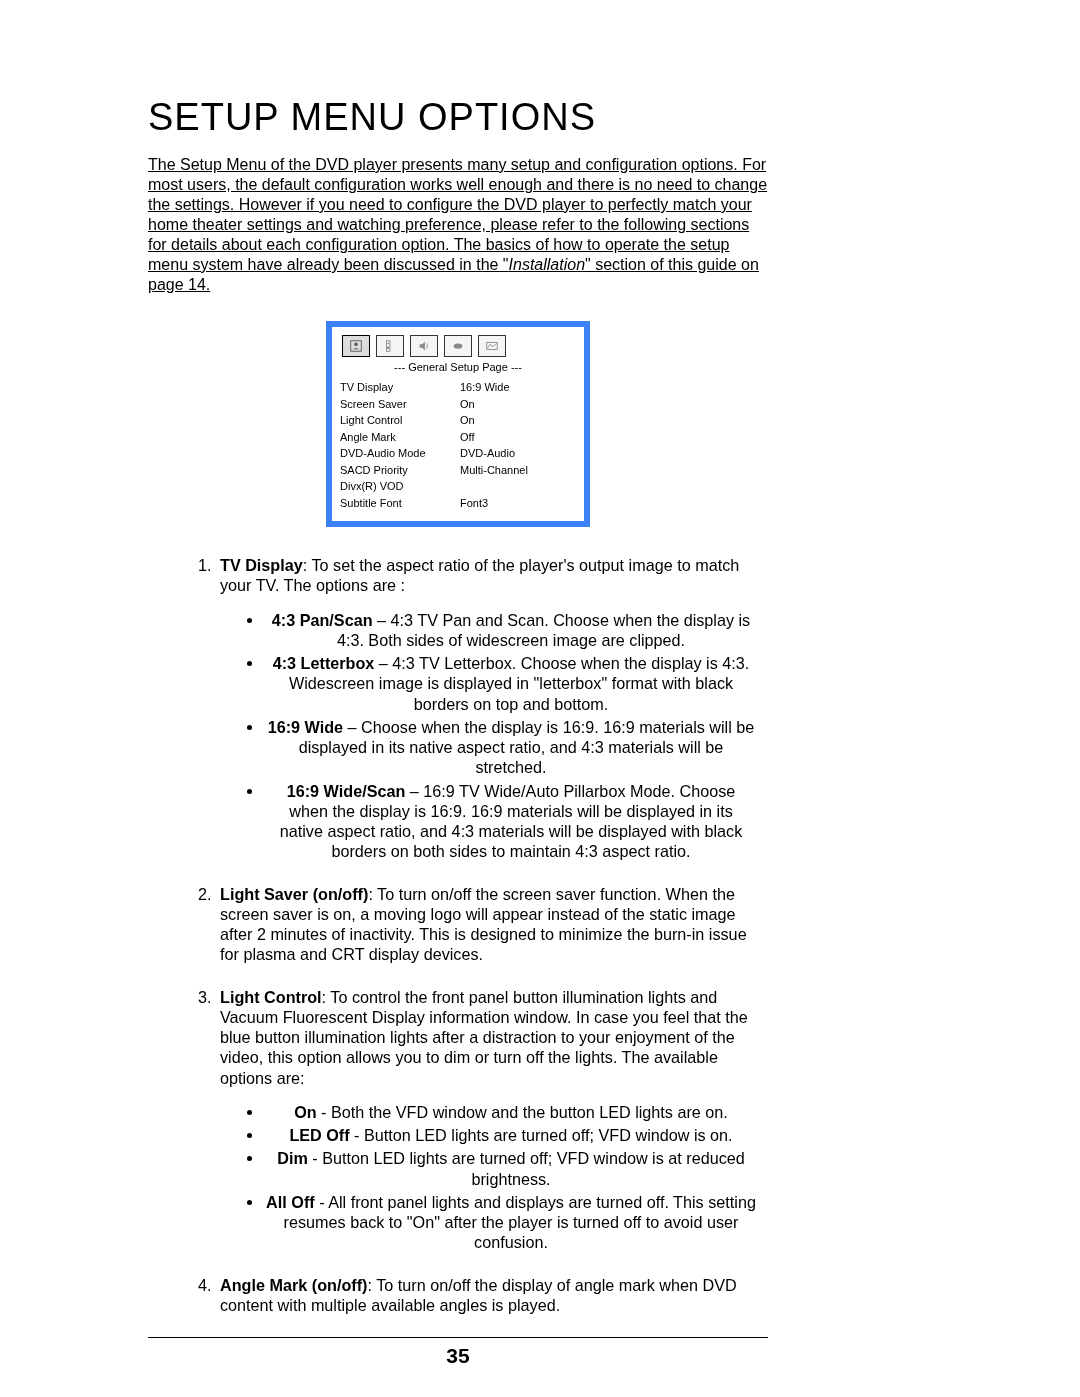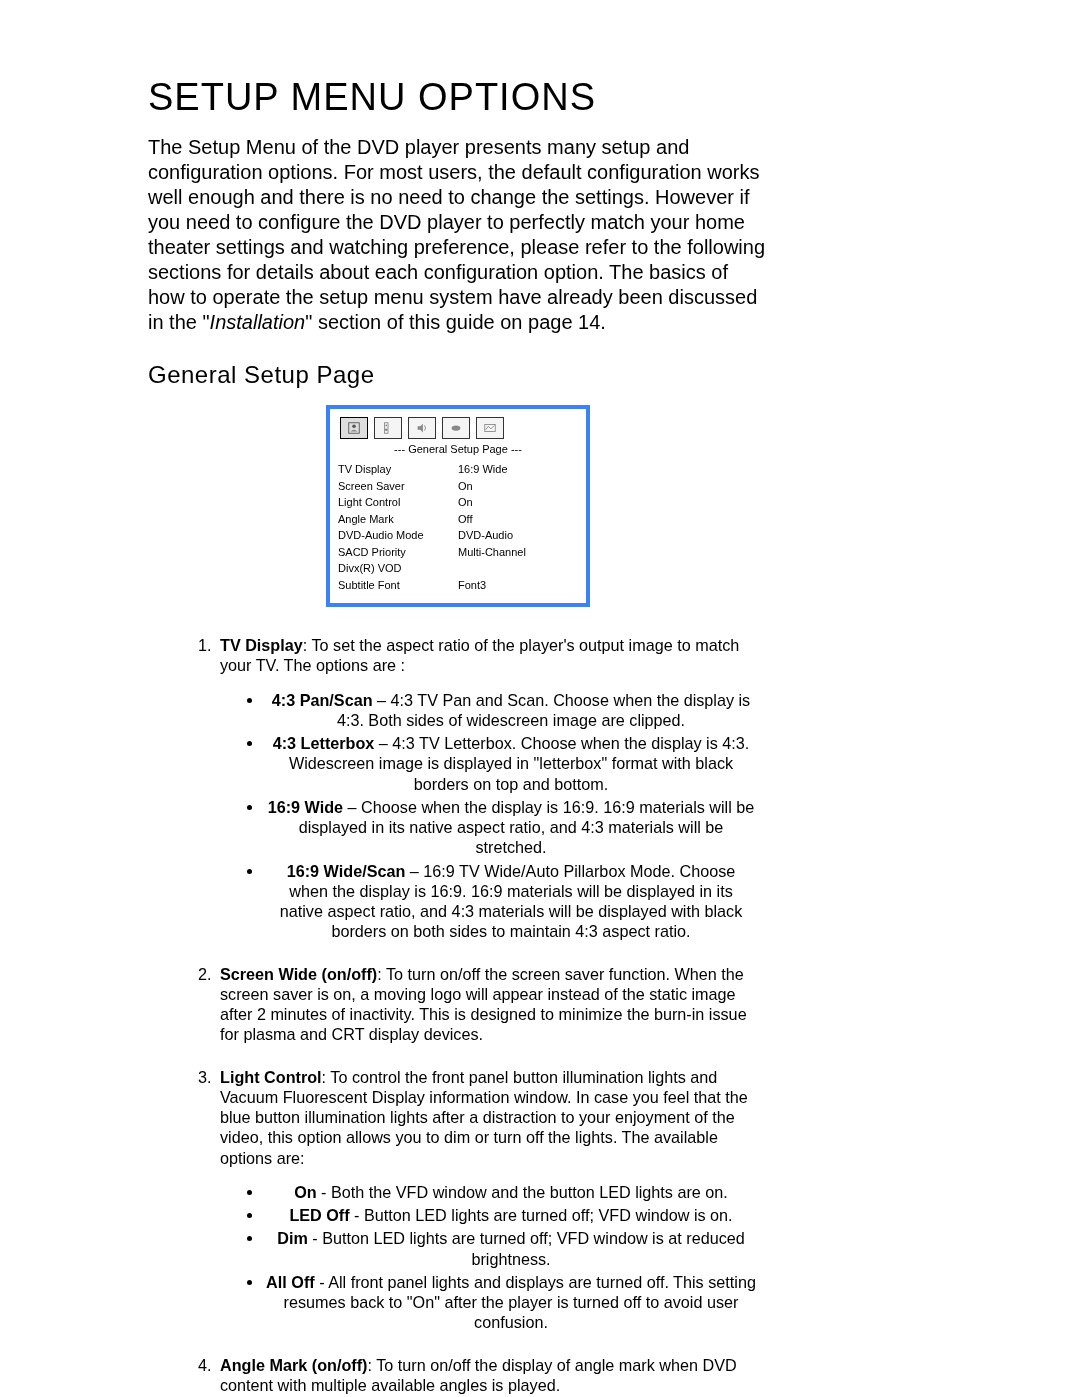--- a/index.html
+++ b/index.html
@@ -8,50 +8,51 @@
     padding: 0;
     background: #fff;
     font-family: Arial, Helvetica, sans-serif;
     color: #000;
   }
   .page {
     width: 916px;
     height: 1397px;
     position: relative;
     box-sizing: border-box;
-    padding: 76px 148px 0 148px;
+    padding: 96px 148px 0 148px;
   }
   h1.title {
     font-size: 38px;
     font-weight: 400;
     letter-spacing: 1px;
     margin: 0 0 16px 0;
   }
   p.intro {
-    font-size: 20px;
+    font-size: 16px;
     line-height: 1.25;
     margin: 8px 0 26px 0;
+    text-decoration: underline;
   }
   p.intro .italic { font-style: italic; }
   h2.section {
     font-size: 24px;
     font-weight: 400;
     margin: 0 0 16px 0;
     letter-spacing: 0.5px;
   }
 
   
   .osd-wrap {
     display: flex;
     justify-content: center;
     margin: 10px 0 28px 0;
   }
   .osd {
     width: 264px;
-    border: 4px solid #3b82f6;
+    border: 6px solid #3b82f6;
     padding: 6px 8px 10px 8px;
     box-sizing: border-box;
     background: #fff;
   }
   .osd-tabs {
     display: flex;
     gap: 6px;
     margin: 2px 2px 4px 2px;
   }
   .osd-tab {
@@ -121,21 +122,20 @@
 <body>
 
 <div class="page">
 
   <h1 class="title">SETUP MENU OPTIONS</h1>
 
   <p class="intro">
     <span>The Setup Menu of the DVD player presents many setup and configuration options.  For most users, the default configuration works well enough and there is no need to change the settings.  However if you need to configure the DVD player to perfectly match your home theater settings and watching preference, please refer to the following sections for details about each configuration option.  The basics of how to operate the setup menu system have already been discussed in the "</span><span class="italic">Installation</span><span>" section of this guide on page 14.</span>
   </p>
 
-  <h2 class="section">General Setup Page</h2>
 
   <div class="osd-wrap">
     <div class="osd">
       <div class="osd-tabs">
         <div class="osd-tab active">
             <svg viewBox="0 0 16 16">
               <rect x="2" y="2" width="12" height="12" fill="none" stroke="#555" stroke-width="1"></rect>
               <circle cx="8" cy="6" r="2" fill="#555"></circle>
               <path d="M4 12 Q8 8 12 12" fill="#888"></path>
             </svg>
@@ -209,21 +209,21 @@
       <span class="b">TV Display</span><span>: To set the aspect ratio of the player's output image to match your TV.  The options are :</span>
       <ul class="sub">
         <li><span class="b">4:3 Pan/Scan</span><span> – 4:3 TV Pan and Scan.  Choose when the display is 4:3. Both sides of widescreen image are clipped.</span></li>
         <li><span class="b">4:3 Letterbox</span><span> – 4:3 TV Letterbox.  Choose when the display is 4:3.  Widescreen image is displayed in "letterbox" format with black borders on top and bottom.</span></li>
         <li><span class="b">16:9 Wide</span><span> – Choose when the display is 16:9.  16:9 materials will be displayed in its native aspect ratio, and 4:3 materials will be stretched.</span></li>
         <li><span class="b">16:9 Wide/Scan</span><span> – 16:9 TV Wide/Auto Pillarbox Mode.  Choose when the display is 16:9.  16:9 materials will be displayed in its native aspect ratio, and 4:3 materials will be displayed with black borders on both sides to maintain 4:3 aspect ratio.</span></li>
       </ul>
     </li>
 
     <li>
-      <span class="b">Screen Wide (on/off)</span><span>: To turn on/off the screen saver function.  When the screen saver is on, a moving logo will appear instead of the static image after 2 minutes of inactivity.  This is designed to minimize the burn-in issue for plasma and CRT display devices.</span>
+      <span class="b">Light Saver (on/off)</span><span>: To turn on/off the screen saver function.  When the screen saver is on, a moving logo will appear instead of the static image after 2 minutes of inactivity.  This is designed to minimize the burn-in issue for plasma and CRT display devices.</span>
     </li>
 
     <li>
       <span class="b">Light Control</span><span>: To control the front panel button illumination lights and Vacuum Fluorescent Display information window.  In case you feel that the blue button illumination lights after a distraction to your enjoyment of the video, this option allows you to dim or turn off the lights.  The available options are:</span>
       <ul class="sub">
         <li><span class="b">On</span><span> - Both the VFD window and the button LED lights are on.</span></li>
         <li><span class="b">LED Off</span><span> - Button LED lights are turned off; VFD window is on.</span></li>
         <li><span class="b">Dim</span><span> - Button LED lights are turned off; VFD window is at reduced brightness.</span></li>
         <li><span class="b">All Off</span><span> - All front panel lights and displays are turned off. This setting resumes back to "On" after the player is turned off to avoid user confusion.</span></li>
       </ul>

